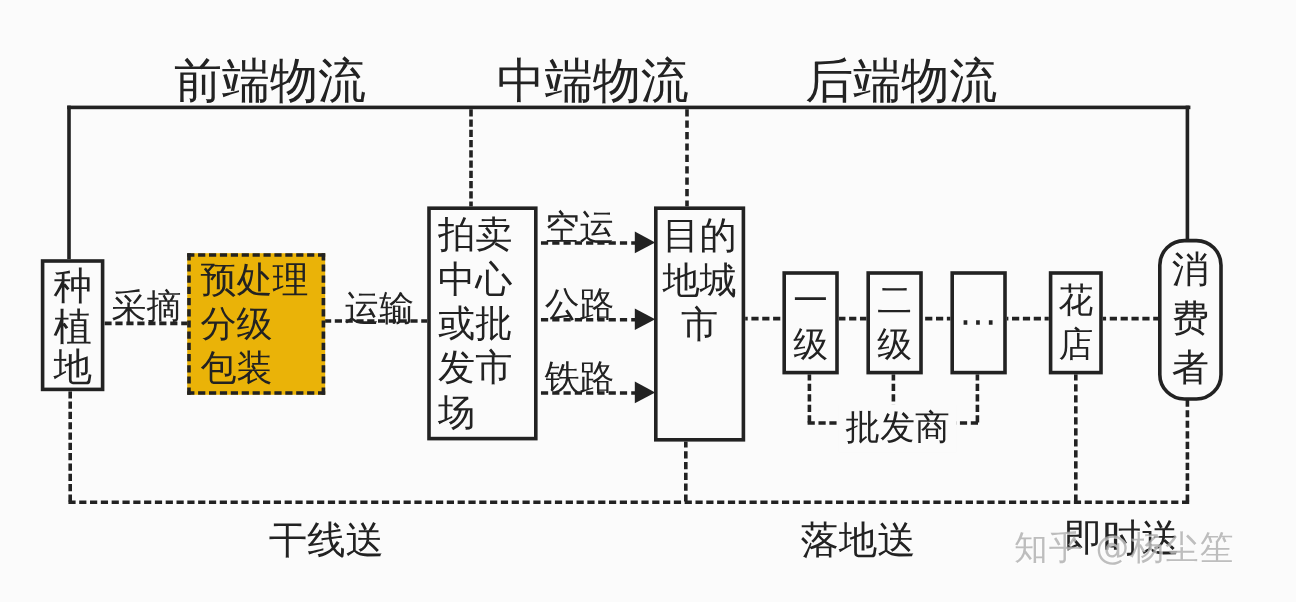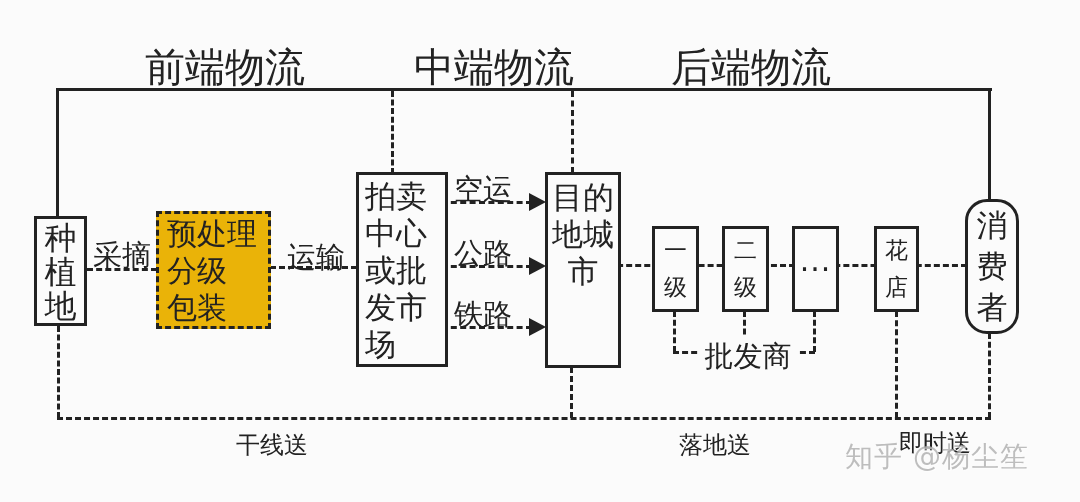--- a/index.html
+++ b/index.html
@@ -26,33 +26,33 @@
     border:3px dashed #222;z-index:2;overflow:hidden;}
   .b-planting{left:34px;top:216px;width:53px;height:110px;
     font-size:32px;line-height:34px;padding-top:2px;}
   .b-preprocess{left:156px;top:211px;width:115px;height:118px;
     font-size:30px;line-height:37px;padding:1px 0 0 8px;text-align:left;}
   .b-auction{left:356px;top:172px;width:92px;height:195px;
     font-size:31px;line-height:37px;padding:3px 0 0 6px;text-align:left;}
   .b-destination{left:545px;top:172px;width:76px;height:196px;
     font-size:31px;line-height:37px;padding-top:4px;}
   .b-tier{top:226px;width:47px;height:86px;
-    font-size:23px;line-height:37px;padding-top:3px;}
+    font-size:29px;line-height:37px;padding-top:3px;}
   .b-tier1{left:652px;}
   .b-tier2{left:722px;}
   .b-more{left:792px;word-break:normal;white-space:nowrap;
     line-height:76px;font-size:30px;letter-spacing:1px;}
   .b-flower{left:874px;width:45px;}
   .b-consumer{left:965px;top:199px;width:54px;height:135px;
     font-size:31px;line-height:41px;padding-top:3px;border-radius:22px;}
   
   .lbl{position:absolute;text-align:center;z-index:2;white-space:nowrap;}
   .stage{font-size:40px;width:240px;top:40px;}
   .edge-lbl{font-size:29px;width:80px;}
-  .bottom-lbl{font-size:24px;width:130px;}
+  .bottom-lbl{font-size:32px;width:130px;}
   .wholesaler{left:699px;top:337px;width:98px;font-size:29px;
     background:#fbfbfb;z-index:2;}
   .watermark{position:absolute;left:845px;top:438px;font-size:28px;
     z-index:3;white-space:nowrap;letter-spacing:1px;
     color:rgba(168,168,168,0.75);text-shadow:1px 1px 0 rgba(255,255,255,0.6);}
 </style>
 </head>
 <body>
 
 <div id="canvas">

